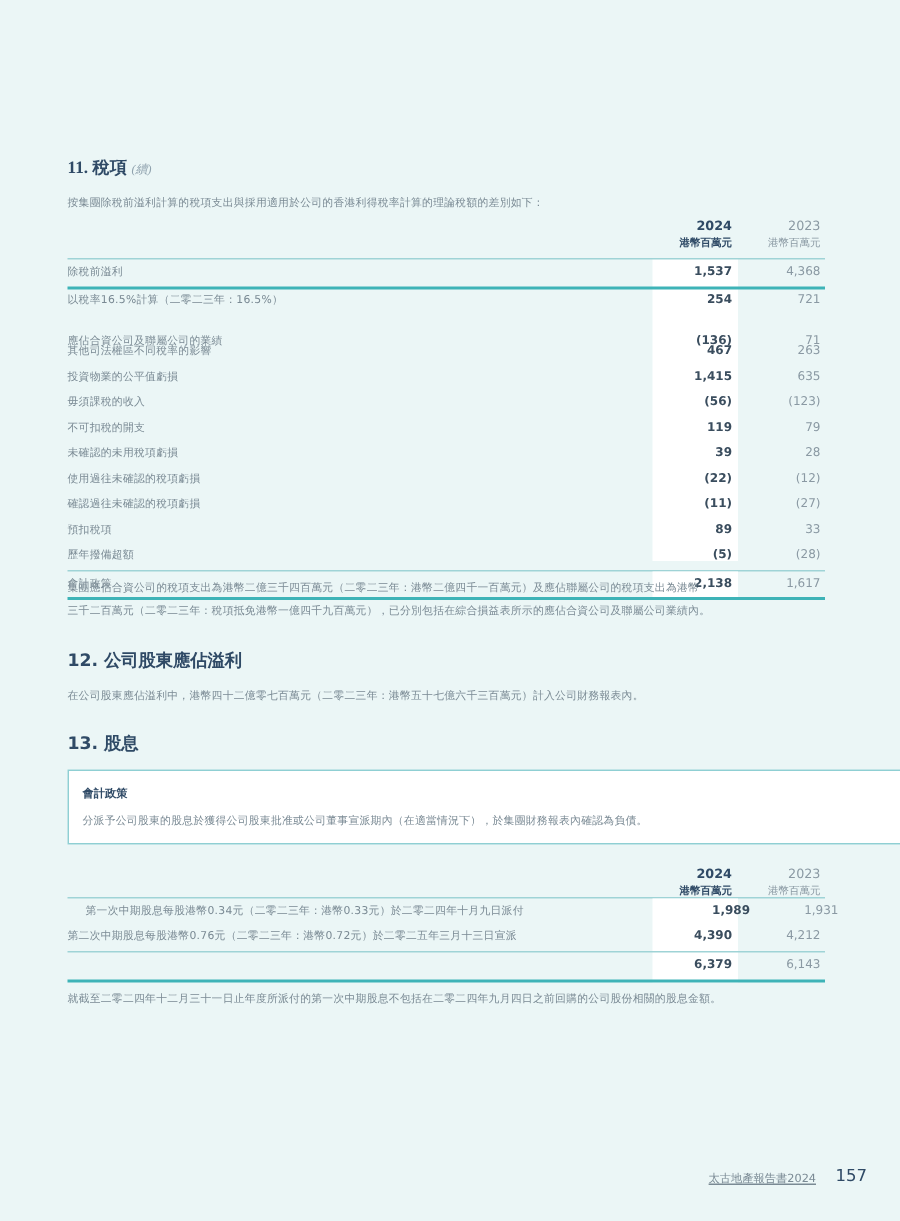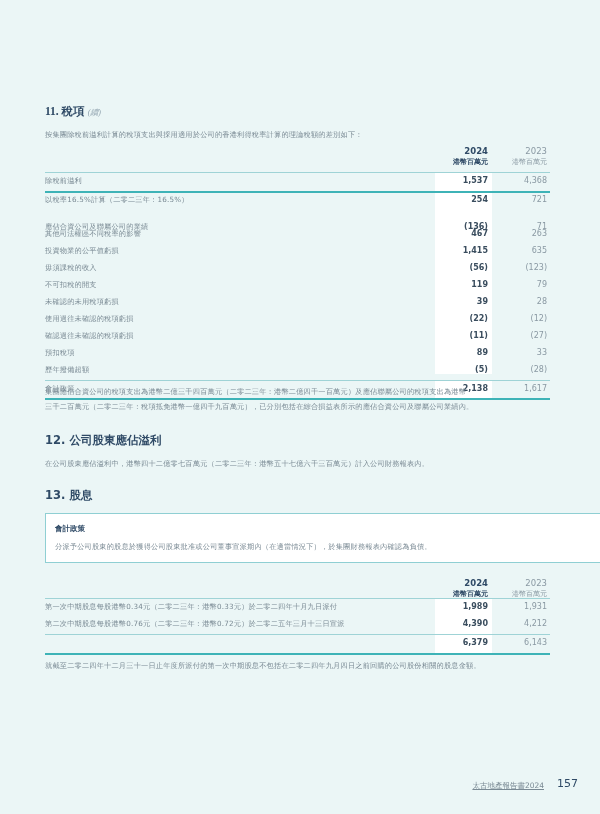--- a/index.html
+++ b/index.html
@@ -206,21 +206,21 @@
 
   <div class="tbl" style="top:578px;">
     <div class="thead" style="top:0;">
       <div class="y24">2024</div>
       <div class="u24">港幣百萬元</div>
       <div class="y23">2023</div>
       <div class="u23">港幣百萬元</div>
     </div>
     <div class="rule-thin" style="top:20px;"></div>
     <div class="col-hl" style="top:21px; height:56px;"></div>
-    <div class="row" style="top:21px;">
+    <div class="row" style="top:21px;margin-left:12px;">
       <span class="lbl">第一次中期股息每股港幣0.34元（二零二三年：港幣0.33元）於二零二四年十月九日派付</span>
       <span class="v24">1,989</span>
       <span class="v23">1,931</span>
     </div>
     <div class="row" style="top:38px;">
       <span class="lbl">第二次中期股息每股港幣0.76元（二零二三年：港幣0.72元）於二零二五年三月十三日宣派</span>
       <span class="v24">4,390</span>
       <span class="v23">4,212</span>
     </div>
     <div class="rule-thin" style="top:56px;"></div>

